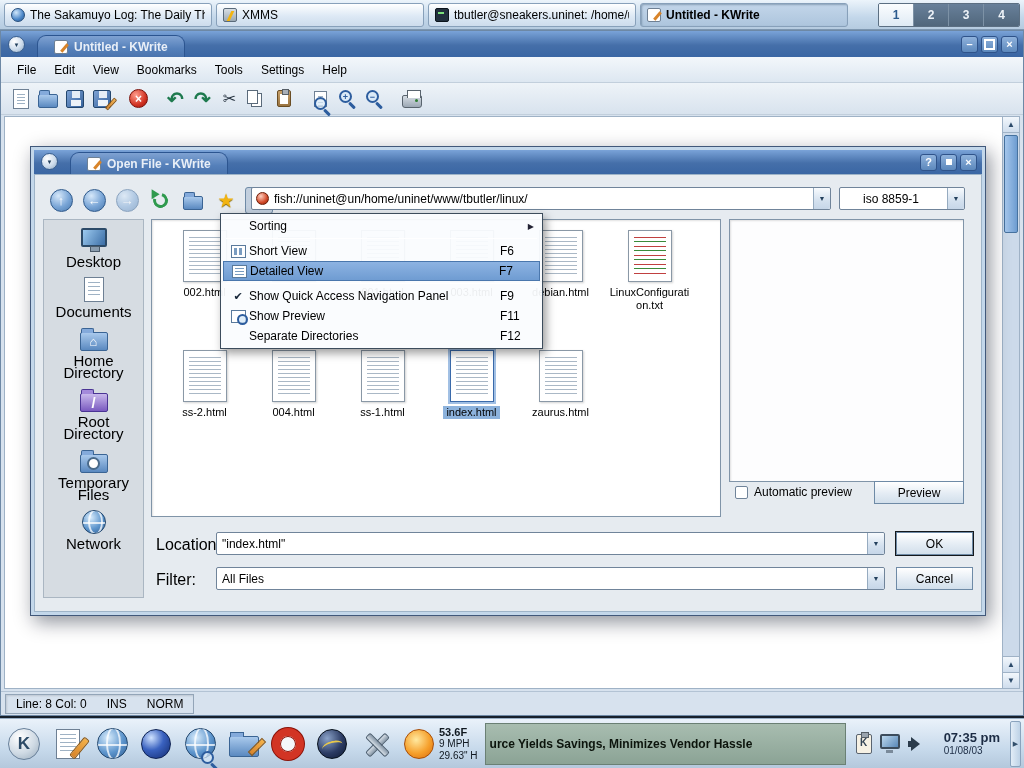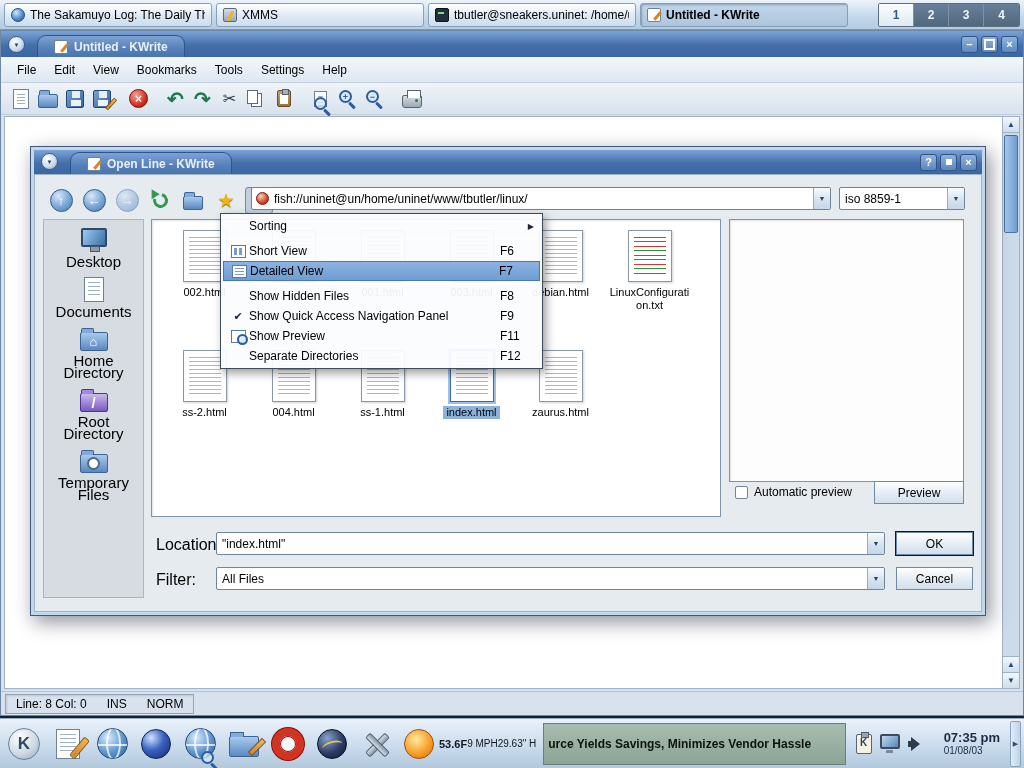--- a/index.html
+++ b/index.html
@@ -100,21 +100,21 @@
 .i-nav.fwd{opacity:.5}
 .i-reload{width:15px;height:15px;border:3px solid #2f9a4e;border-top-color:transparent;border-radius:50%;transform:rotate(-30deg);position:relative}
 .i-reload::after{content:"";position:absolute;top:-7px;right:-3px;border:5px solid transparent;border-left:8px solid #2f9a4e;transform:rotate(30deg)}
 .i-star{font-size:19px;color:#f2b411;text-shadow:0 1px 1px #8a6a00;line-height:1}
 .i-star::after{content:"★"}
 .i-wrench{width:20px;height:20px;position:relative}
 .i-wrench::before{content:"";position:absolute;left:10px;top:4px;width:4px;height:13px;background:linear-gradient(90deg,#c6d2de,#8494a4);border:1px solid #4e5e6e;transform:rotate(40deg)}
 .i-wrench::after{content:"";position:absolute;left:2px;top:0;width:7px;height:7px;border:3px solid #9cacbc;border-radius:50%;border-right-color:transparent;transform:rotate(45deg)}
 .combo{position:absolute;height:23px;background:#fff;border:1px solid #70849a;border-radius:2px;display:flex;align-items:center}
 .combo input{flex:1;border:none;outline:none;background:transparent;font:12px "Liberation Sans",sans-serif;padding:0 5px;min-width:0}
-.combo .cval{flex:1;padding:0 5px;white-space:nowrap;overflow:hidden}
+.combo .cval{flex:1;padding:0 23px;white-space:nowrap;overflow:hidden}
 .carr{width:17px;align-self:stretch;background:linear-gradient(#f8fbfe,#d4e1ef 60%,#c6d6e8);border-left:1px solid #96abc0;display:flex;align-items:center;justify-content:center;font-size:7px;color:#24415e;border-radius:0 2px 2px 0}
 .carr::after{content:"▼"}
 .path-ic{width:13px;height:13px;margin-left:4px;border-radius:50%;background:radial-gradient(circle at 35% 30%,#ffd0c0,#d24a2a 60%,#8c2408);border:1px solid #6c1c06;flex:0 0 auto}
 #dsidebar{position:absolute;left:8px;top:44px;width:101px;height:379px;background:#d6dce2;border:1px solid #aab6c2;display:flex;flex-direction:column;padding:8px 2px;gap:9px;overflow:hidden}
 .sbitem{display:flex;flex-direction:column;align-items:center;gap:4px;font-size:15px;text-align:center;line-height:12px}
 #dfiles{position:absolute;left:116px;top:44px;width:570px;height:298px;background:#fff;border:1px solid #8094a8;box-shadow:inset 1px 1px 2px rgba(0,0,0,.12);display:grid;grid-template-columns:repeat(6,89px);grid-auto-rows:120px;padding:6px 0 0 8px;overflow:hidden}
 .fitem{display:flex;flex-direction:column;align-items:center;gap:4px;padding-top:4px}
 .thumb{width:44px;height:52px;background:#fff;border:1px solid #8a98a6;position:relative;box-shadow:1px 1px 2px rgba(0,0,0,.18)}
 .thumb::after{content:"";position:absolute;left:5px;right:5px;top:6px;bottom:6px;background:repeating-linear-gradient(#aab8c6 0 1px,transparent 1px 4px)}
 .thumb.cfg::after{background:repeating-linear-gradient(#c04040 0 1px,transparent 1px 4px,#3a8a3a 4px 5px,transparent 5px 9px)}
@@ -178,21 +178,21 @@
 .i-fldpen::after{content:"";position:absolute;right:-2px;bottom:-1px;width:4px;height:18px;background:linear-gradient(#f4b24a,#d8842a);border:1px solid #8a5512;transform:rotate(45deg)}
 .i-lifering{width:32px;height:32px;border-radius:50%;border:8px solid #d23424;background:#f4f7fa;box-shadow:inset 0 0 0 1px #8a1208,0 0 0 1px #8a1208}
 .i-darkglobe{width:30px;height:30px;border-radius:50%;background:radial-gradient(circle at 33% 30%,#8aa2c8,#2c3c64 55%,#0c1830);border:1px solid #06101c;position:relative}
 .i-darkglobe::after{content:"";position:absolute;left:4px;top:11px;width:21px;height:9px;border-top:2px solid #e8c84a;border-radius:50%;transform:rotate(-15deg)}
 .i-xtools{width:30px;height:30px;position:relative}
 .i-xtools::before,.i-xtools::after{content:"";position:absolute;left:13px;top:2px;width:5px;height:26px;background:linear-gradient(90deg,#d6dee6,#8a9aaa);border:1px solid #4e5e6e;border-radius:2px}
 .i-xtools::before{transform:rotate(45deg)}
 .i-xtools::after{transform:rotate(-45deg)}
 #weather{display:flex;align-items:center;gap:5px;padding:0 5px;flex:0 0 auto;height:44px}
 .i-flame{width:30px;height:30px;border-radius:50%;background:radial-gradient(circle at 40% 35%,#ffe9a0,#f6a02c 55%,#d86a0c);border:1px solid #a84e08;flex:0 0 auto}
-.wlines{display:flex;flex-direction:row;font-size:10px;line-height:12px;color:#101820}
+.wlines{display:flex;flex-direction:column;font-size:10px;line-height:12px;color:#101820}
 .wlines .wt{font-weight:bold;font-size:11px}
 #ticker{flex:1;min-width:0;height:42px;background:linear-gradient(#a8bdb0,#8ba395);border:1px solid #6a8074;display:flex;align-items:center;overflow:hidden;color:#0c140c;font-size:12px;font-weight:bold;padding:0 4px;white-space:nowrap}
 #tray{display:flex;align-items:center;gap:8px;padding:0 8px;flex:0 0 auto}
 .i-klip{width:16px;height:20px;background:#f6f1e4;border:1px solid #5a6470;border-radius:2px;position:relative}
 .i-klip::before{content:"";position:absolute;top:-3px;left:4px;width:6px;height:4px;background:#9aa4ae;border:1px solid #565e66}
 .i-klip::after{content:"K";position:absolute;left:0;right:0;top:2px;text-align:center;font-size:10px;font-weight:bold;color:#345}
 .i-disp{width:20px;height:15px;border:2px solid #3c4c5c;border-radius:2px;background:linear-gradient(135deg,#bcd8ee,#5988b8);position:relative;margin-bottom:4px}
 .i-disp::after{content:"";position:absolute;left:4px;bottom:-6px;width:7px;height:3px;background:#7a8a9a}
 .i-vol{width:18px;height:16px;position:relative}
 .i-vol::before{content:"";position:absolute;left:0;top:5px;width:5px;height:6px;background:#2c3c4c}
@@ -322,21 +322,21 @@
         <span>NORM</span>
       </div>
     </div>
   </div>
 
   <div id="dialog">
     <div class="titlebar">
       <span class="tbround"></span>
       <div class="title-tab">
         <span class="ti kwr"></span>
-        <span>Open Line - KWrite</span>
+        <span>Open File - KWrite</span>
       </div>
       <div class="winbtns">
         <span class="wbtn help"></span>
         <span class="wbtn dock"></span>
         <span class="wbtn close"></span>
       </div>
     </div>
     <div class="dbody">
 
       <div class="dnav">
@@ -386,20 +386,24 @@
           <span class="bigfld i-homefld"></span>
           <span>Home Directory</span>
         </div>
         <div class="sbitem">
           <span class="bigfld i-rootfld"></span>
           <span>Root Directory</span>
         </div>
         <div class="sbitem">
           <span class="bigfld i-tempfld"></span>
           <span>Temporary Files</span>
+        </div>
+        <div class="sbitem">
+          <span class="i-globe"></span>
+          <span>Network</span>
         </div>
       </div>
 
       <div id="dfiles">
         <div class="fitem">
             <span class="thumb"></span>
             <span class="flabel">002.html</span>
           </div>
         <div class="fitem">
             <span class="thumb"></span>
@@ -481,25 +485,20 @@
       <span class="mshort">F6</span>
     </div>
     <div class="mrow hl">
       <span class="mico">
           <span class="mi-box detail"></span>
         </span>
       <span>Detailed View</span>
       <span class="mshort">F7</span>
     </div>
     <div class="msep"></div>
-    <div class="mrow">
-      <span class="mico"></span>
-      <span>Show Hidden Files</span>
-      <span class="mshort">F8</span>
-    </div>
     <div class="mrow">
       <span class="mico">
           <span class="mi-check"></span>
         </span>
       <span>Show Quick Access Navigation Panel</span>
       <span class="mshort">F9</span>
     </div>
     <div class="mrow">
       <span class="mico">
           <span class="mi-box prev"></span>

